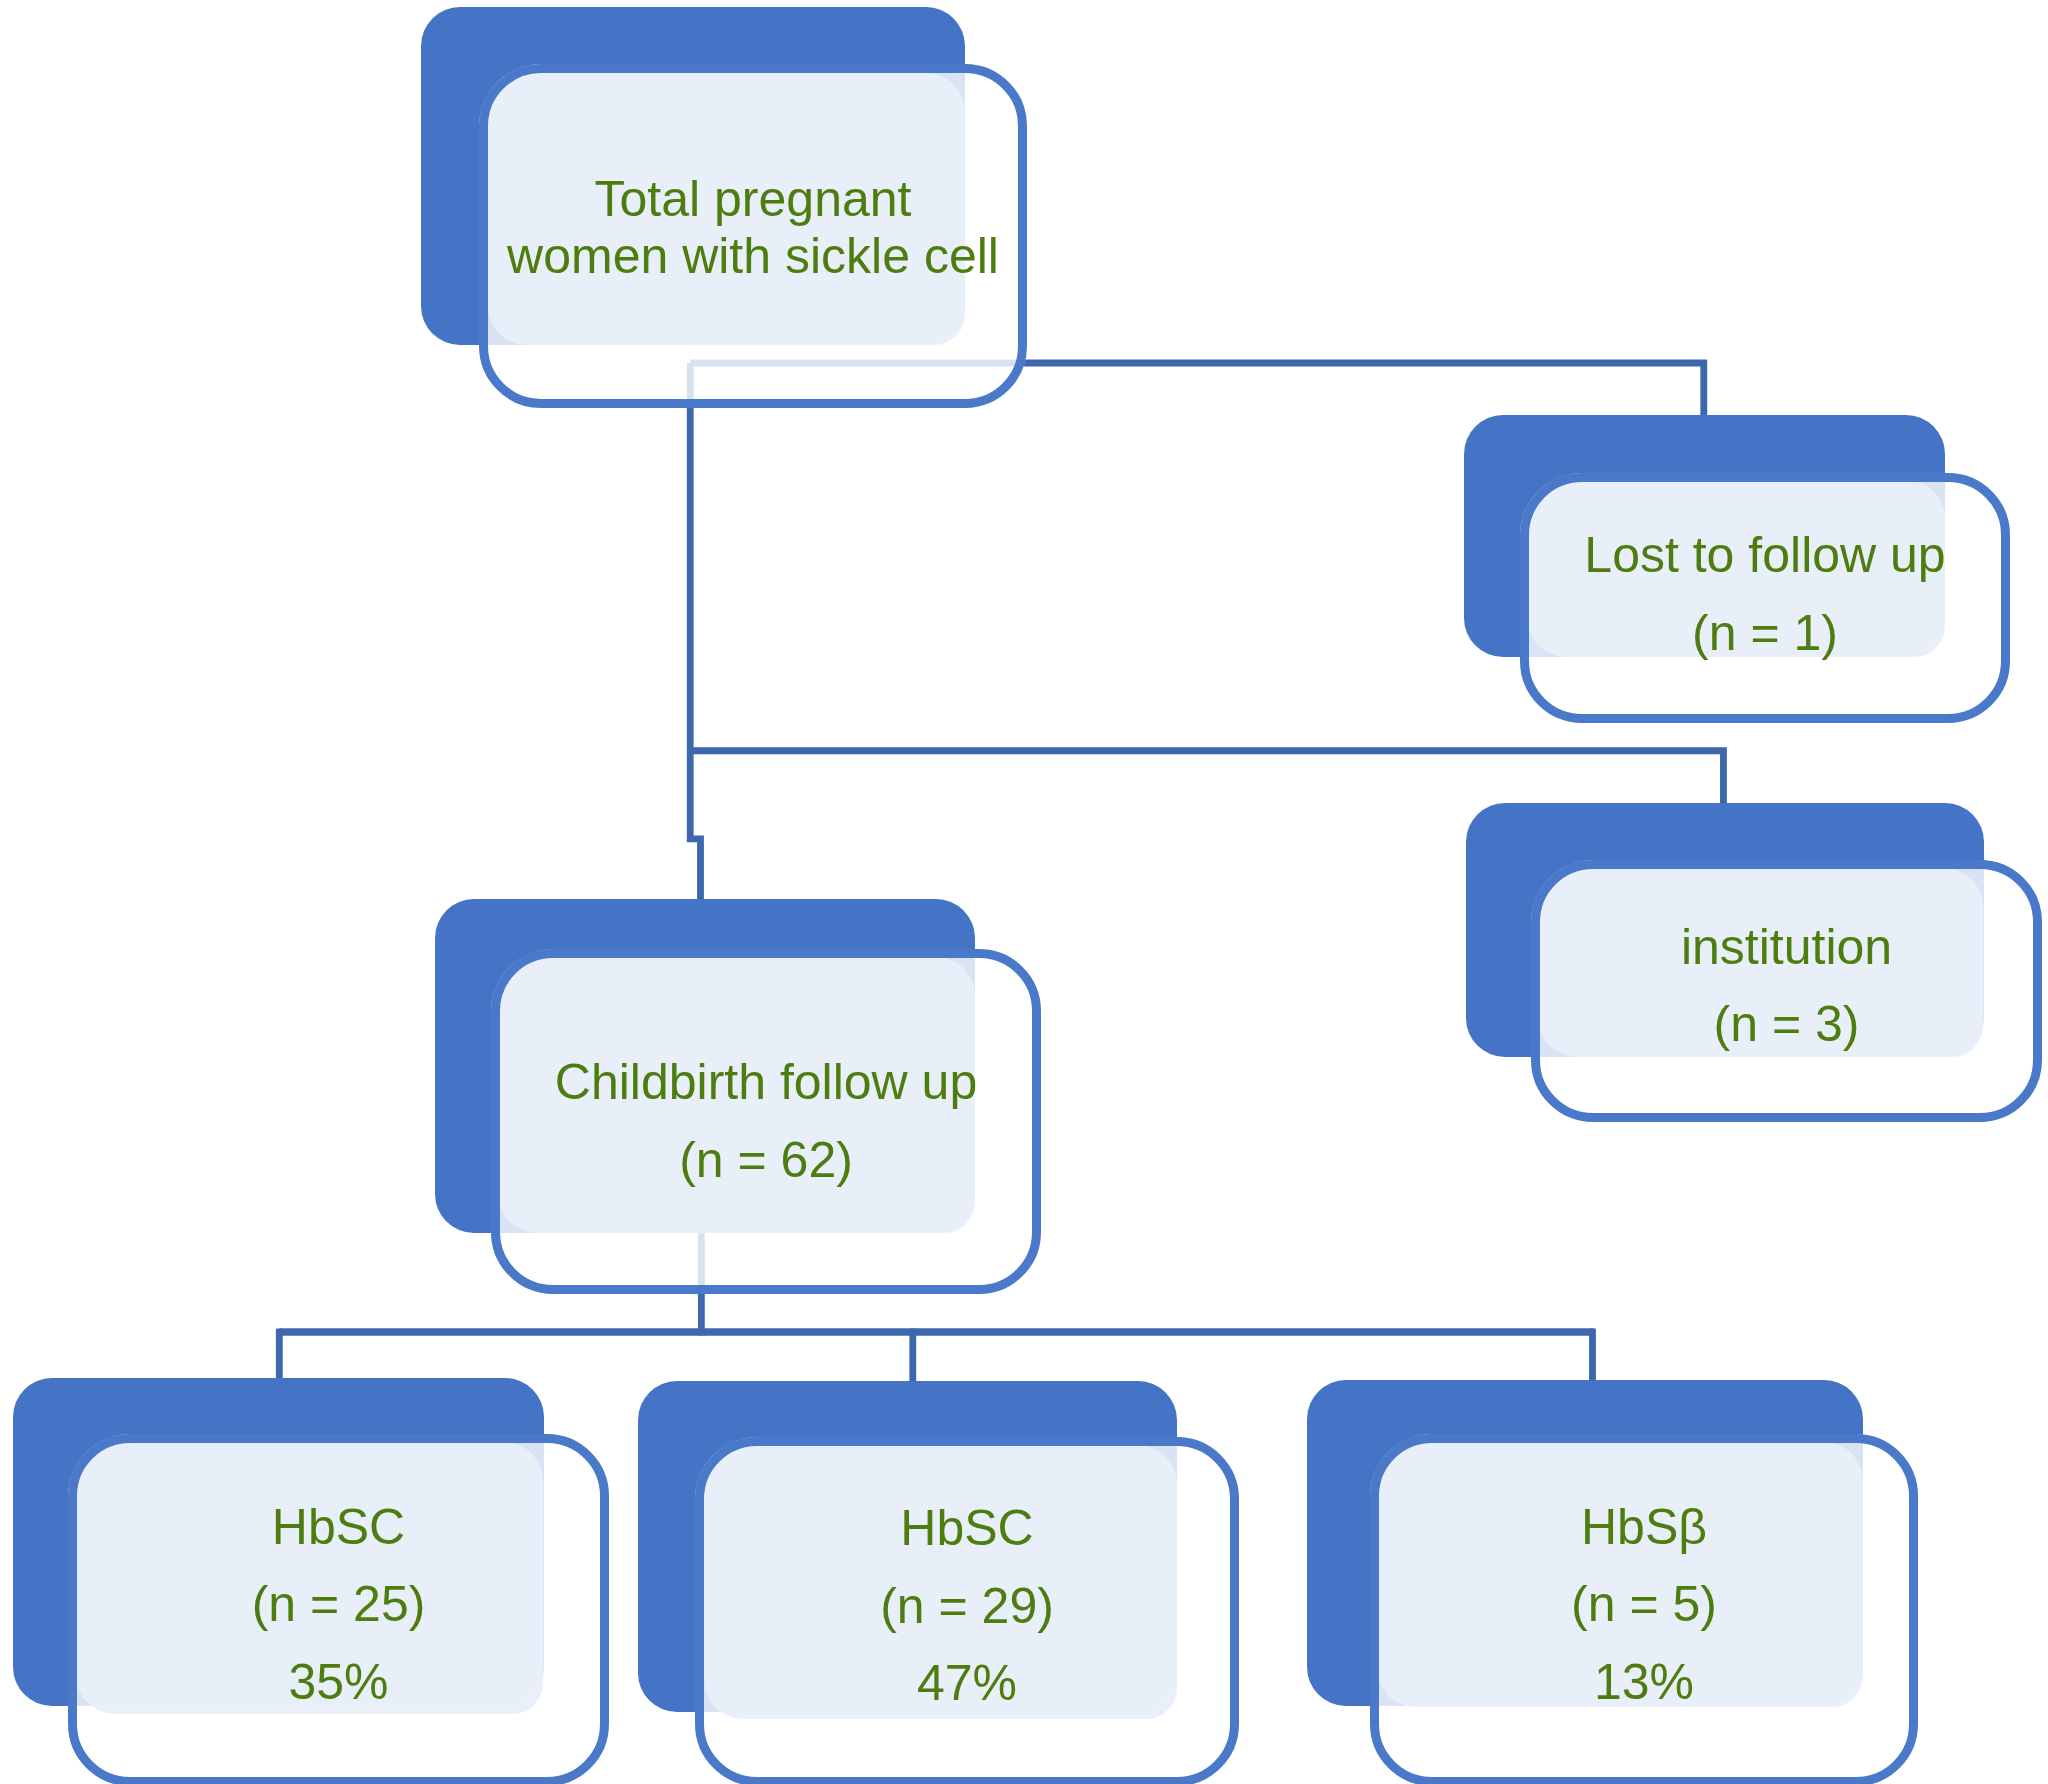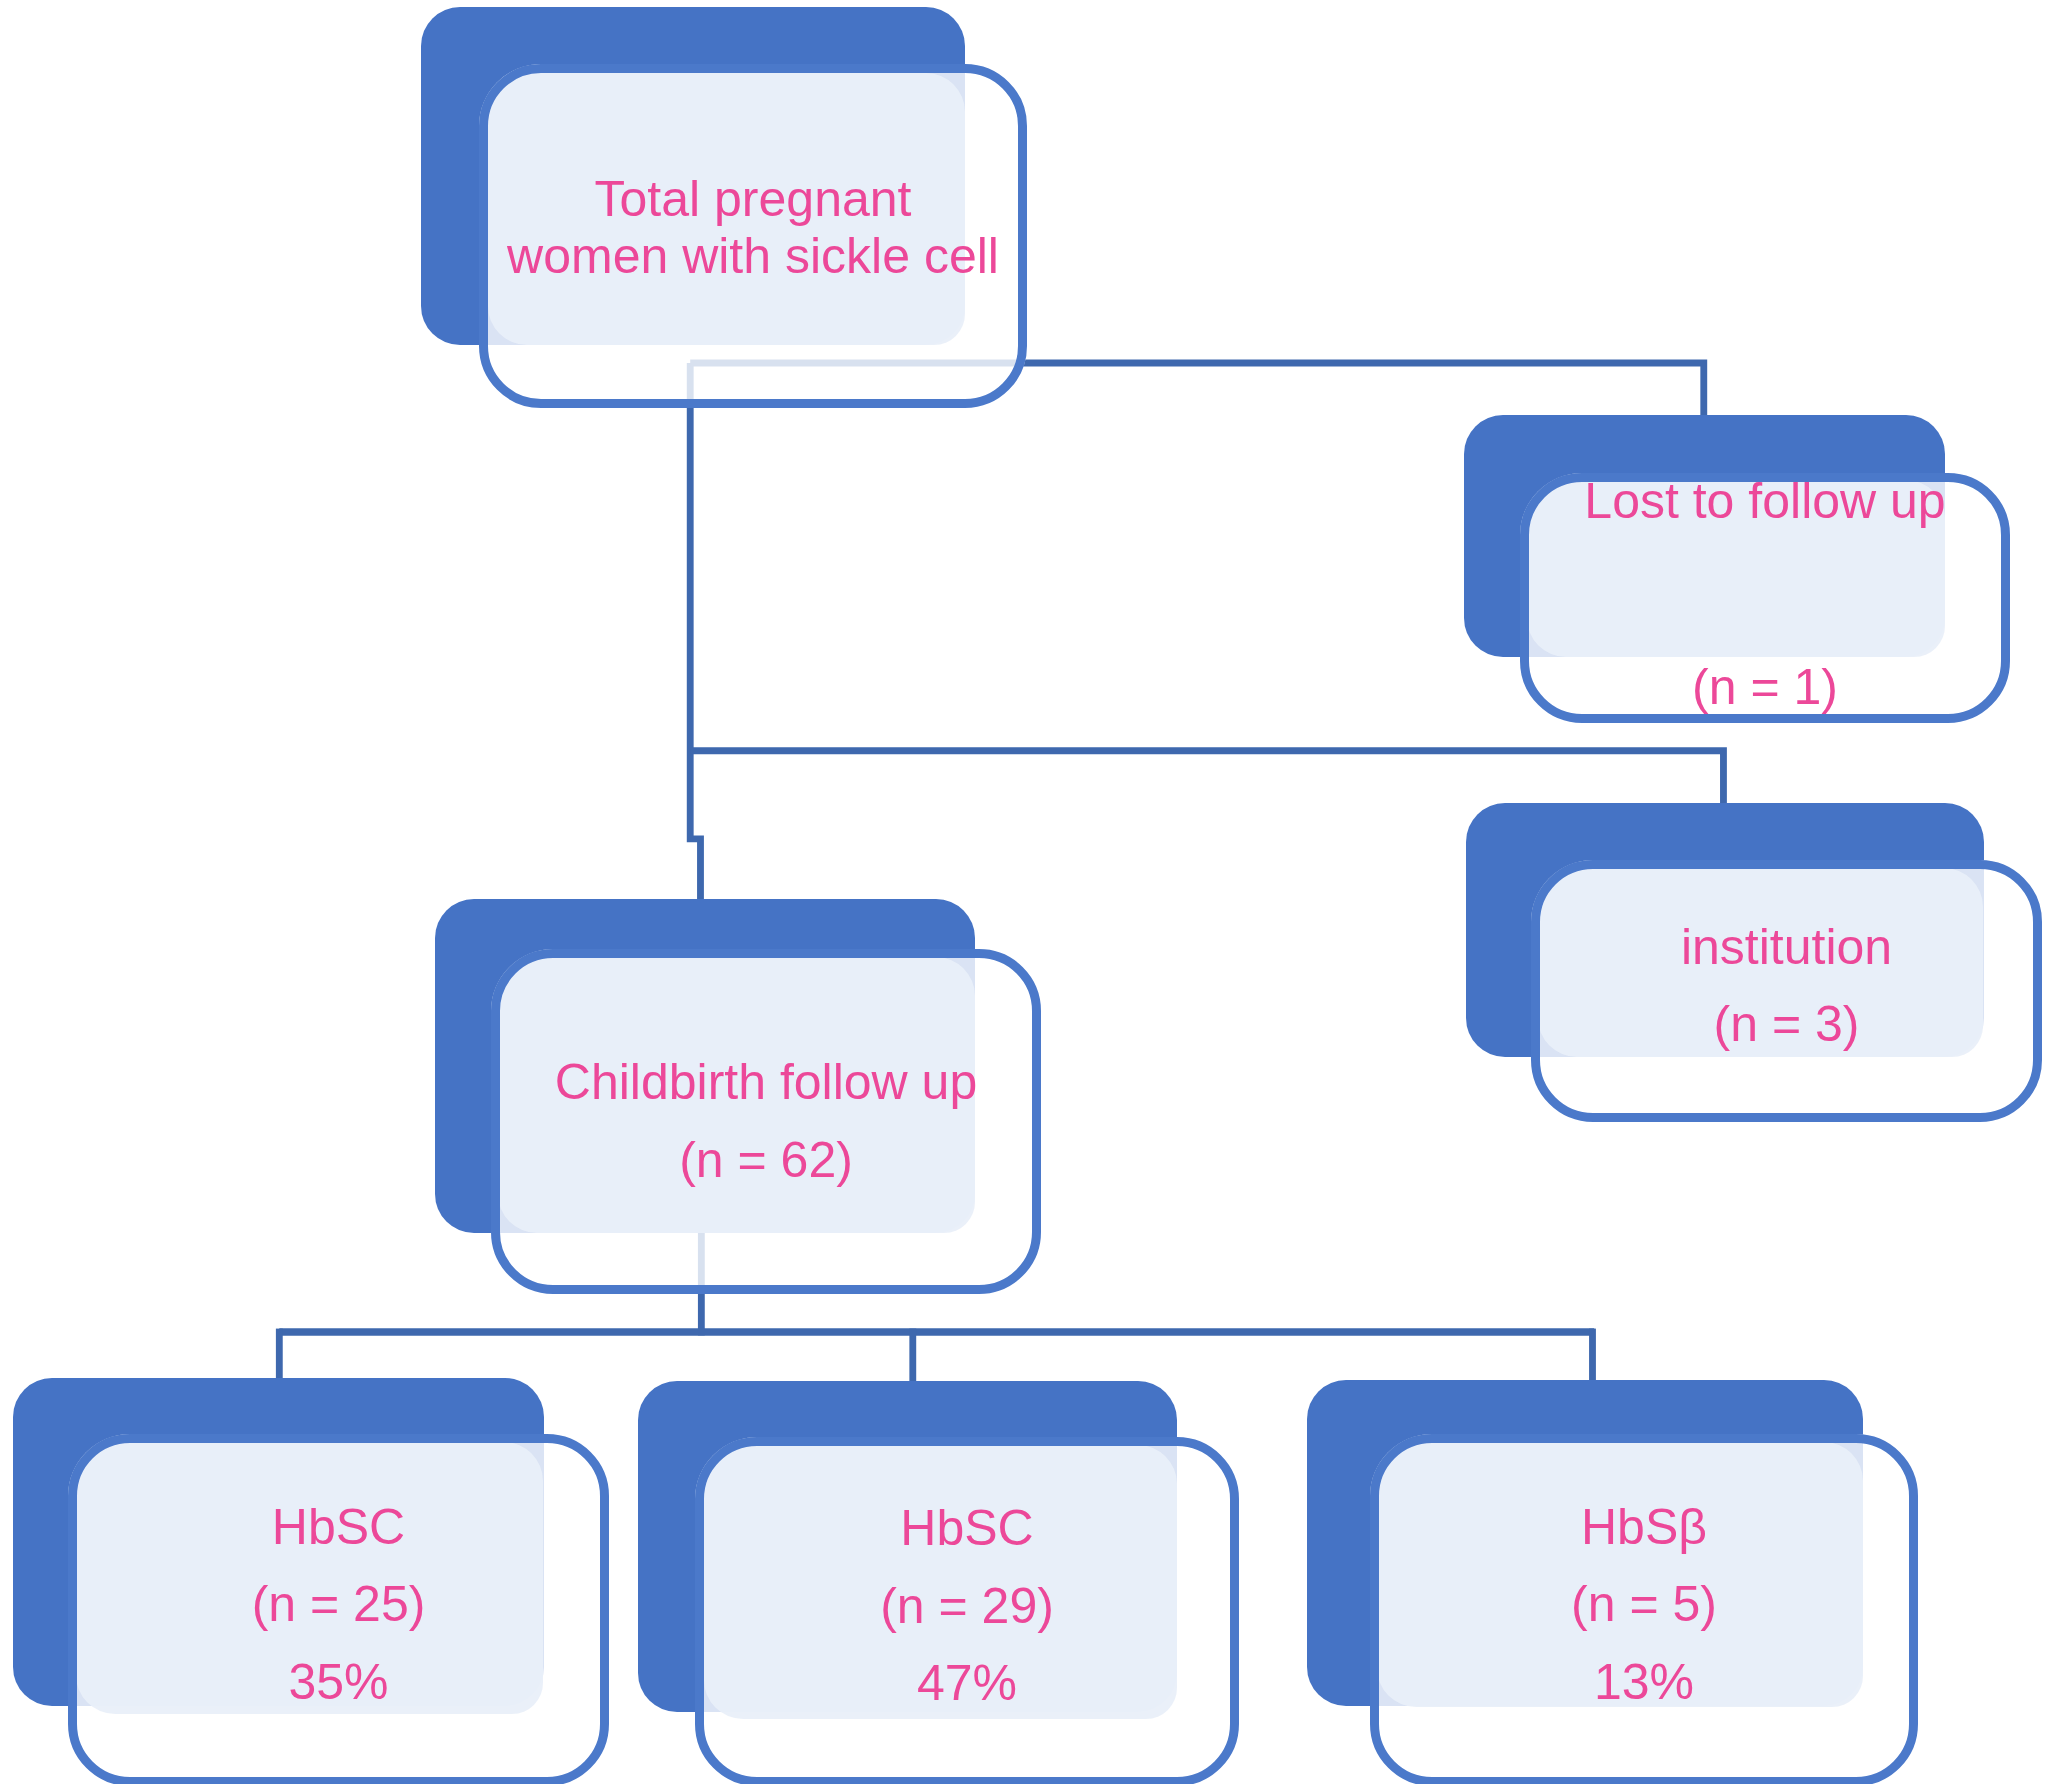--- a/index.html
+++ b/index.html
@@ -14,33 +14,33 @@
 
   
   .back{position:absolute;background:#4573C5;border-radius:39px;z-index:2;}
   .frontbg{position:absolute;background:rgba(255,255,255,0.80);border-radius:62px;z-index:3;}
   .fillpanel{position:absolute;background:rgba(233,239,249,0.95);
     border-radius:50px 39px 31px 39px;z-index:4;}
   .frontborder{position:absolute;border:9.4px solid #4B79CA;border-radius:62px;
     box-sizing:border-box;background:transparent;z-index:5;}
   .txt{position:absolute;z-index:6;display:flex;flex-direction:column;
     align-items:center;justify-content:center;text-align:center;
-    color:#ec4899;font-size:50px;line-height:57px;box-sizing:border-box;}
+    color:#4d7c0f;font-size:50px;line-height:57px;box-sizing:border-box;}
   .tline{white-space:nowrap;}
   .tline.pgap{margin-top:20.5px;}
 
   
   .n-total .back{left:421px;top:6.8px;width:544px;height:338px;}
   .n-total .frontbg,.n-total .frontborder,.n-total .txt{left:479px;top:64px;width:548px;height:344px;}
   .n-total .fillpanel{left:488px;top:73px;width:477px;height:272px;}
   .n-total .txt{padding-bottom:15.4px;}
 
   
   .n-lost .back{left:1464px;top:415px;width:481px;height:242px;}
-  .n-lost .frontbg,.n-lost .frontborder,.n-lost .txt{left:1520px;top:473px;width:490px;height:250px;justify-content:space-between;}
+  .n-lost .frontbg,.n-lost .frontborder,.n-lost .txt{left:1520px;top:473px;width:490px;height:250px;}
   .n-lost .fillpanel{left:1527px;top:480px;width:418px;height:177px;}
   .n-lost .txt{padding-bottom:6.8px;}
 
   
   .n-child .back{left:1466px;top:803px;width:518px;height:254px;}
   .n-child .frontbg,.n-child .frontborder,.n-child .txt{left:1531px;top:860px;width:511px;height:262px;}
   .n-child .fillpanel{left:1538px;top:868px;width:445px;height:189px;}
   .n-child .txt{padding-bottom:10.3px;}
 
   

